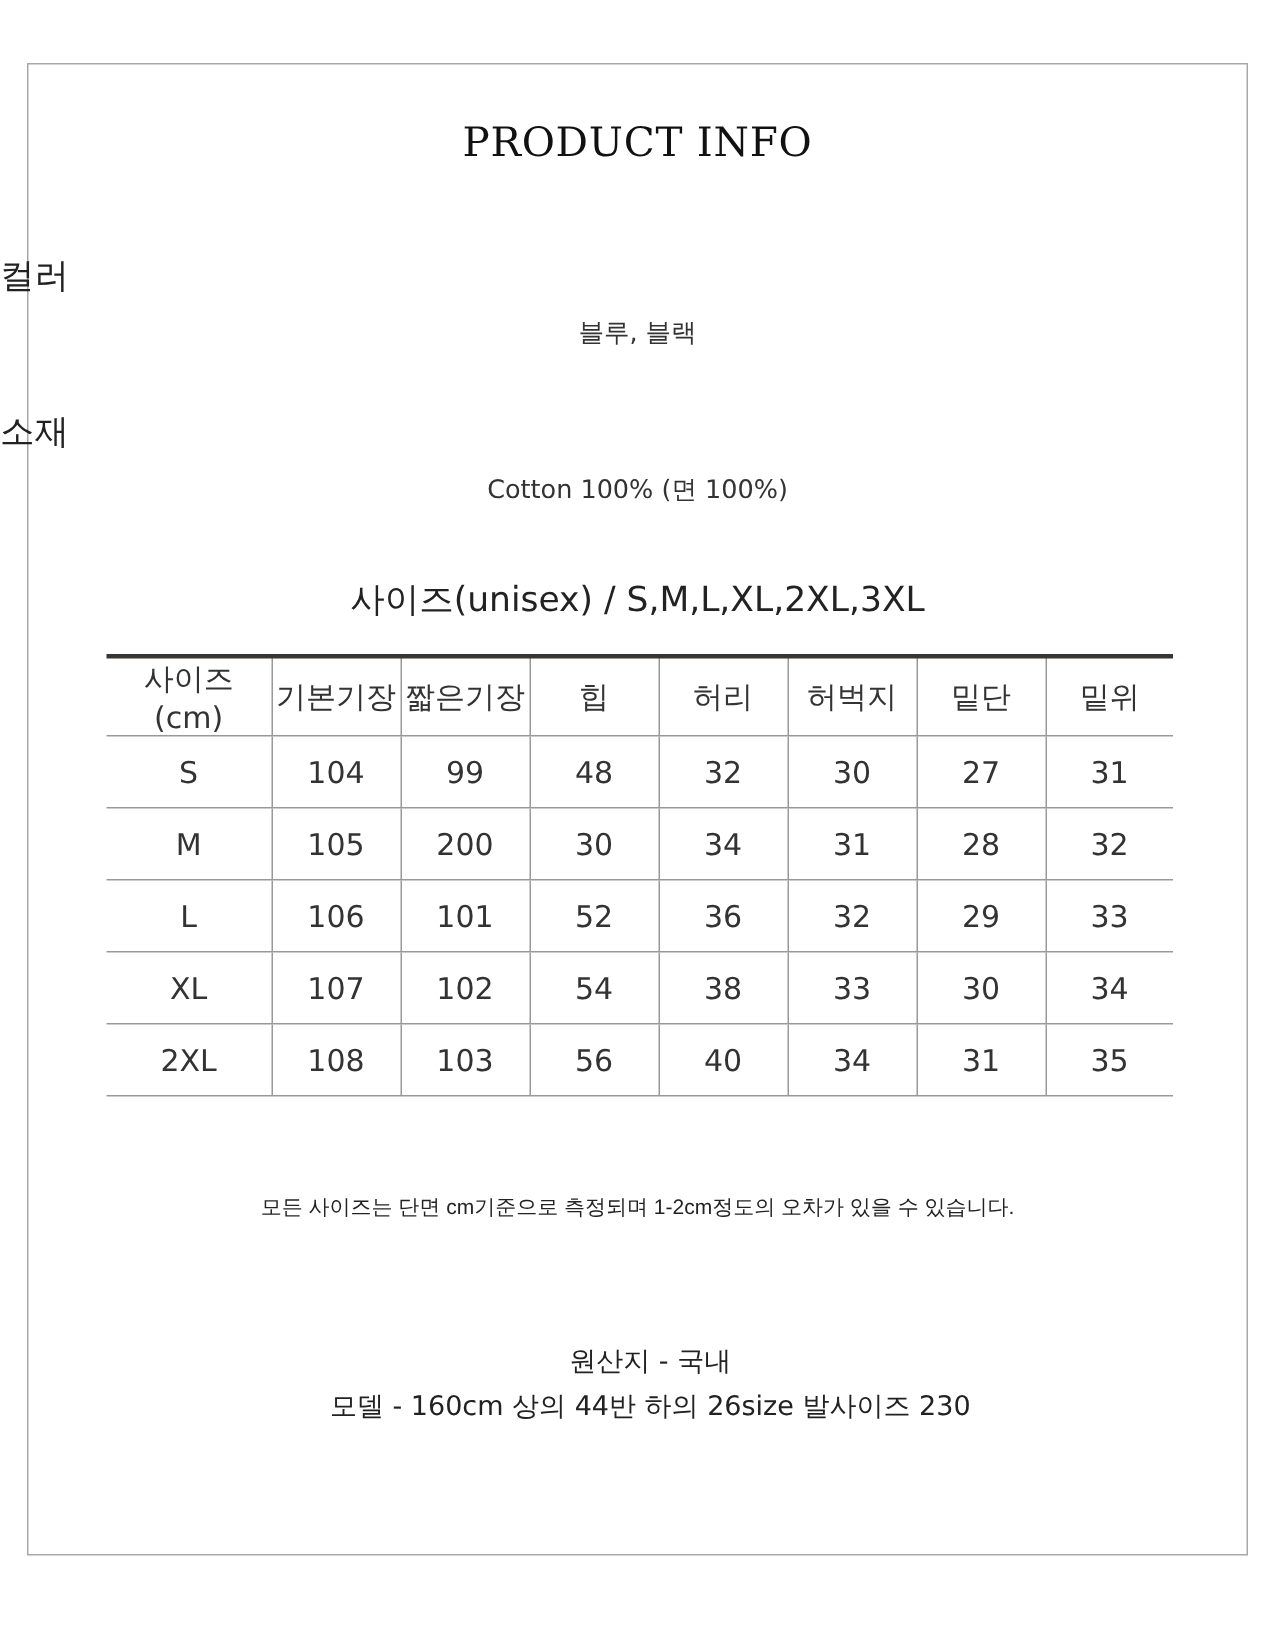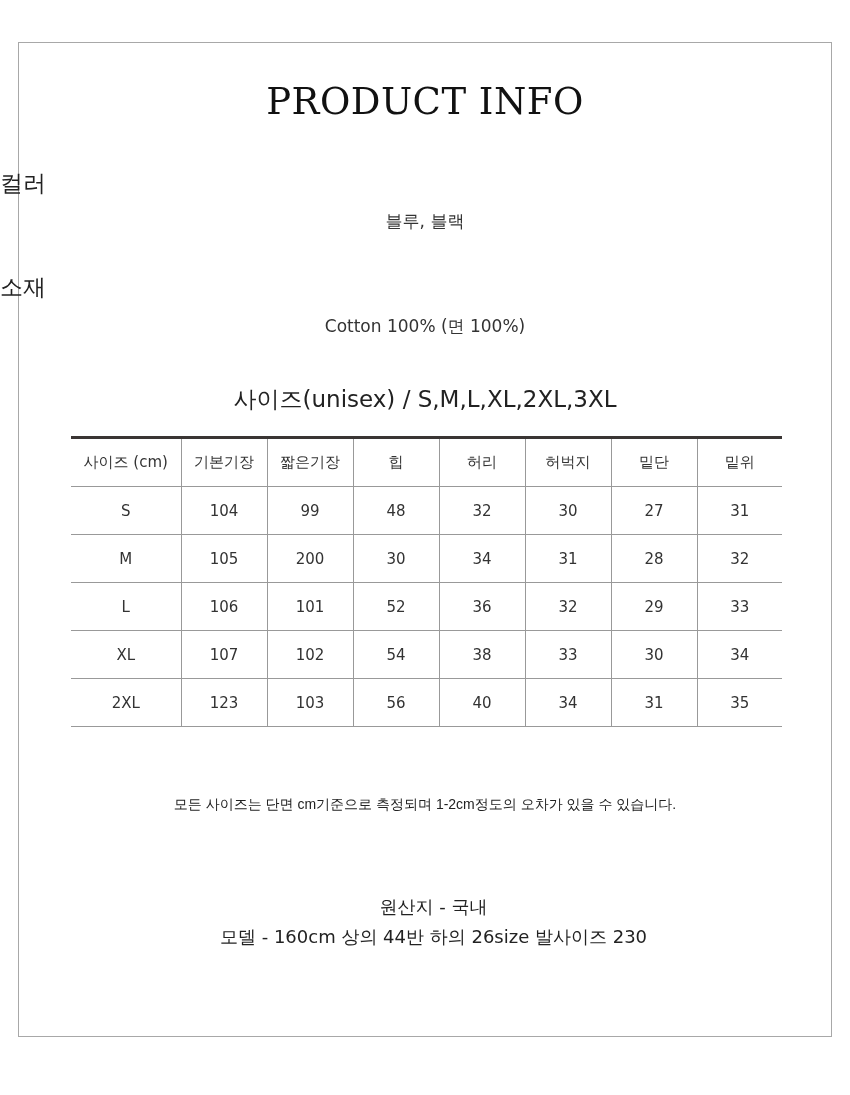--- a/index.html
+++ b/index.html
@@ -5,41 +5,41 @@
     * { box-sizing: border-box; margin: 0; padding: 0; }
     html, body { width: 850px; height: 1095px; background: #ffffff; }
     body { position: relative; font-family: "DejaVu Sans", "Liberation Sans", sans-serif; color: #222; }
     .frame {
       position: absolute; left: 18px; top: 42px; width: 814px; height: 995px;
       border: 1px solid #a8a8a8; background: #fff;
     }
     .title {
       position: absolute; left: 0; right: 0; top: 80px; text-align: center;
       font-family: "DejaVu Serif", "Liberation Serif", serif;
-      font-size: 37px; letter-spacing: 0.5px; color: #111; font-weight: normal;
+      font-size: 27px; letter-spacing: 0.5px; color: #111; font-weight: normal;
     }
     .sec-head {
       position: absolute; left: 0; right: 0; 
       font-size: 23px; color: #222;
     }
     .sec-val {
       position: absolute; left: 0; right: 0; text-align: center;
       font-size: 17px; color: #333;
     }
     .size-title {
       position: absolute; left: 0; right: 0; top: 384px; text-align: center;
       font-size: 23px; color: #222;
     }
     table.size {
       position: absolute; left: 71px; top: 436px; width: 711px;
       border-collapse: collapse; table-layout: fixed;
       border-top: 3px solid #3a3534;
     }
     table.size th, table.size td {
-      height: 48px; text-align: center; font-size: 15px; color: #333;
+      height: 48px; text-align: center; font-size: 20px; color: #333;
       border-bottom: 1px solid #999; border-left: 1px solid #999;
       font-weight: normal;
     }
     table.size th { height: 49px; color: #333; }
     table.size th:first-child, table.size td:first-child { border-left: none; }
     .note {
       position: absolute; left: 0; right: 0; top: 796px; text-align: center;
       font-family: "Liberation Sans", sans-serif; font-size: 14px; color: #222;
     }
     .footer1, .footer2 {
@@ -123,21 +123,21 @@
       <td>107</td>
       <td>102</td>
       <td>54</td>
       <td>38</td>
       <td>33</td>
       <td>30</td>
       <td>34</td>
     </tr>
     <tr>
       <td>2XL</td>
-      <td>123</td>
+      <td>108</td>
       <td>103</td>
       <td>56</td>
       <td>40</td>
       <td>34</td>
       <td>31</td>
       <td>35</td>
     </tr>
   </tbody>
 </table>
 

